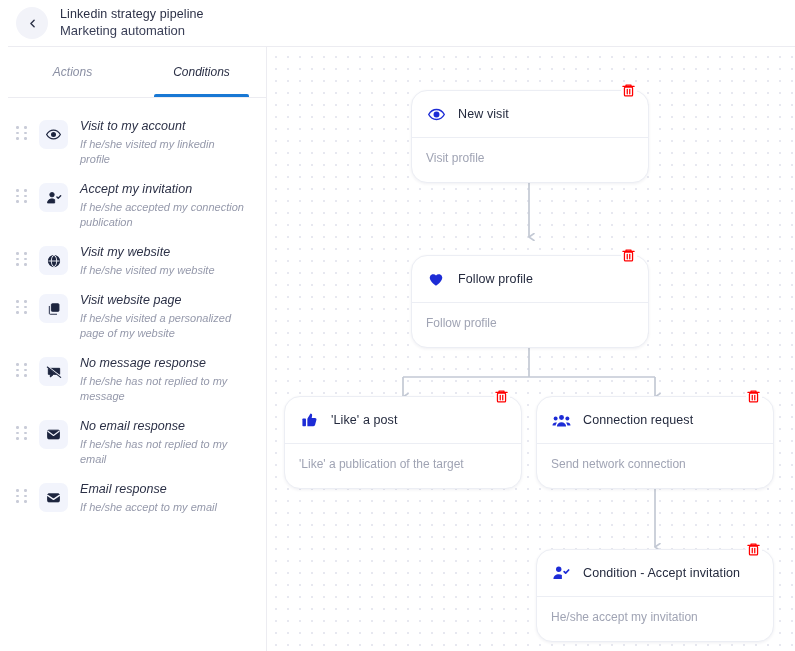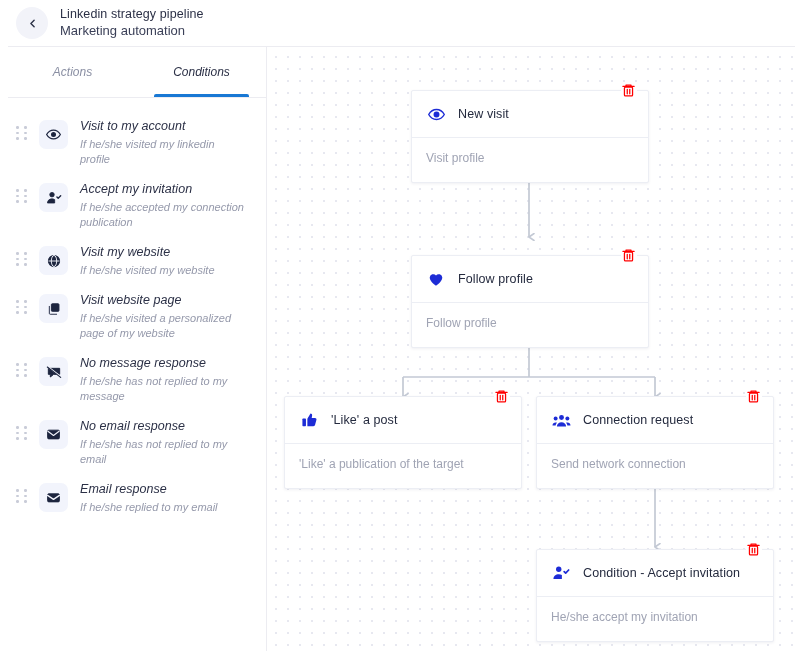--- a/index.html
+++ b/index.html
@@ -115,21 +115,21 @@
     background-position: 3px 4px;
     overflow: hidden;
   }
   .edges { position: absolute; inset: 0; }
 
   
   .node {
     position: absolute;
     background: #ffffff;
     border: 1px solid #eceef4;
-    border-radius: 2px;
+    border-radius: 16px;
     box-shadow: 0 1px 3px rgba(40,45,80,.07);
     overflow: visible;
   }
   .node-head {
     display: flex; align-items: center;
     height: 47px;
     padding: 0 14px;
     border-bottom: 1px solid #eceef4;
   }
   .node-ico {
@@ -323,21 +323,21 @@
               <i></i>
             </div>
           <div class="cond-icon">
             <svg width="15" height="15" viewBox="0 0 24 24" fill="#1d253f" stroke="#1d253f" stroke-width="1.4" stroke-linejoin="round">
                 <rect x="2.5" y="6" width="19" height="13" rx="2"></rect>
                 <path d="M2.5 8.5 12 15l9.5-6.5" fill="none" stroke="#f2f4fc" stroke-width="2.2" stroke-linecap="round"></path>
               </svg>
           </div>
           <div class="cond-text">
             <div class="cond-title">Email response</div>
-            <div class="cond-desc">If he/she replied to my email</div>
+            <div class="cond-desc">If he/she accept to my email</div>
           </div>
         </div>
 
       </div>
     </div>
 
     <div class="canvas">
 
       <svg class="edges" viewBox="0 0 536 604" preserveAspectRatio="none">
         <defs>

